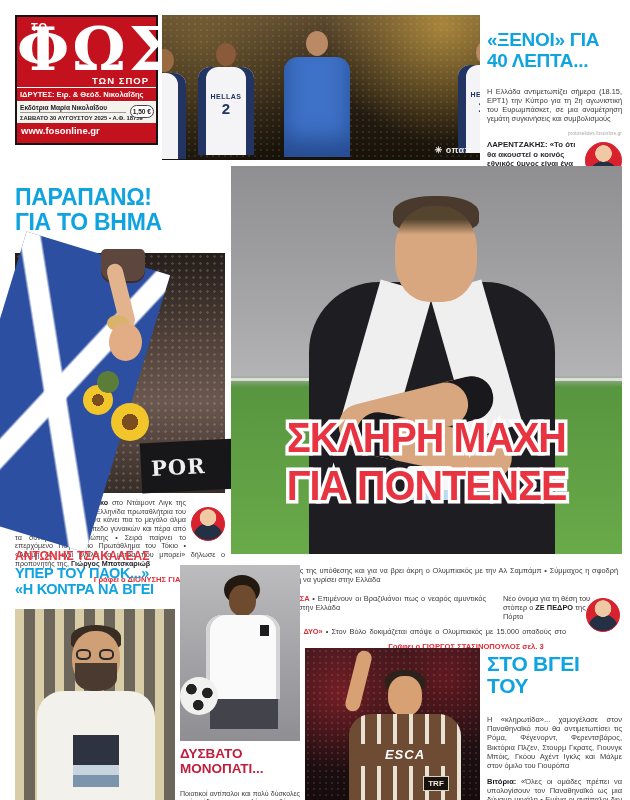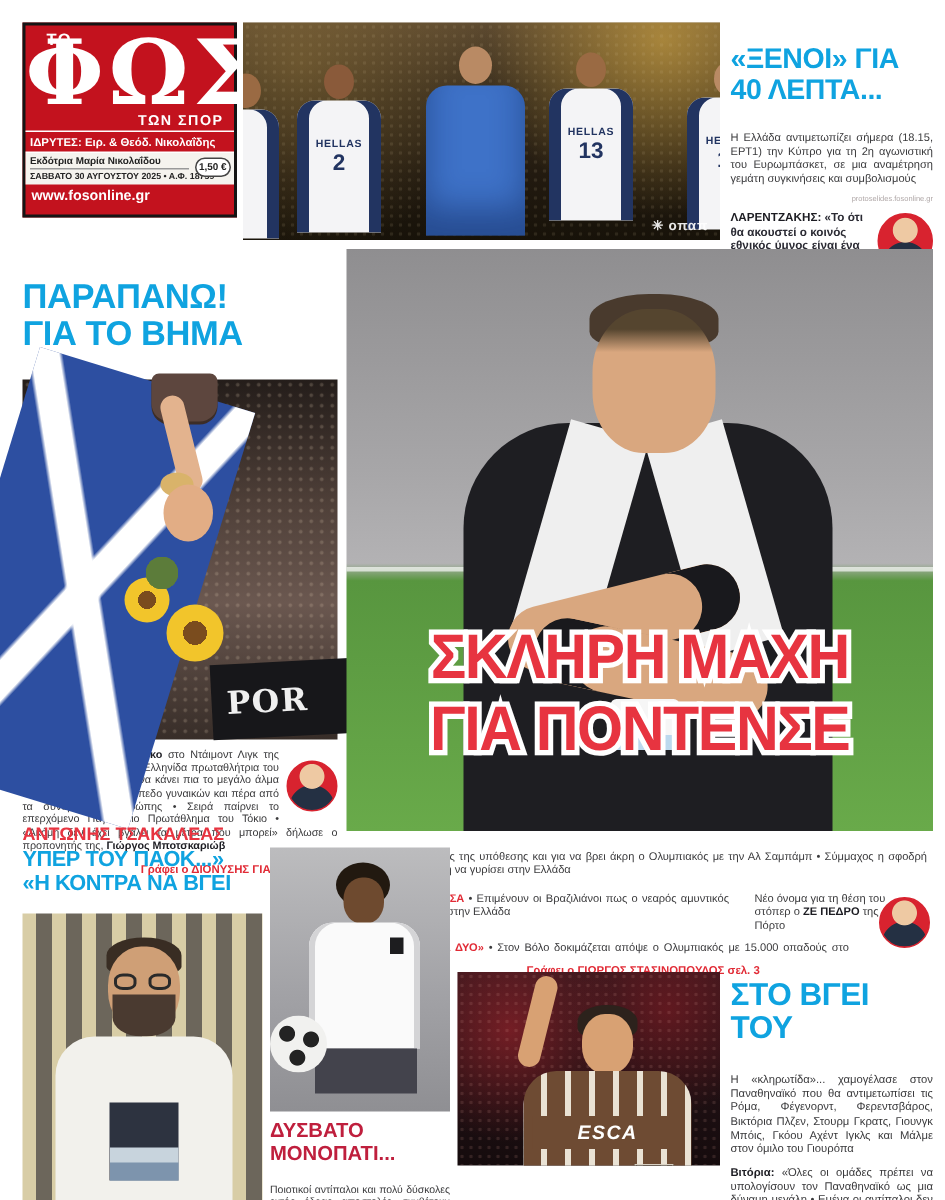--- a/index.html
+++ b/index.html
@@ -111,21 +111,21 @@
   .hl-line{position:relative;height:48px;}
   .hl-stroke,.hl-fill{position:absolute;left:0;right:0;top:0;font-weight:800;font-size:42px;letter-spacing:-1px;}
   .hl-stroke{color:#fff;-webkit-text-stroke:7px #fff;}
   .hl-fill{color:#e73440;}
   .text-block{position:relative;height:102px;}
   .tb-lead{position:absolute;left:5px;top:5px;width:382px;}
   .tb-item1{position:absolute;left:5px;top:33px;width:250px;}
   .tb-side{position:absolute;left:272px;top:33px;width:104px;font-size:7.4px;line-height:1.22;color:#3a3a3c;}
   .tb-item2{position:absolute;left:5px;top:66px;width:330px;}
   .red-label{color:#e12b36;font-weight:800;}
-  .tb-byline{position:absolute;left:120px;top:88px;width:230px;text-align:left;}
+  .tb-byline{position:absolute;left:120px;top:88px;width:230px;text-align:center;}
   .tb-avatar{position:absolute;right:2px;top:44px;width:34px;height:34px;}
 
   
   .tsak{position:absolute;left:15px;top:549px;width:163px;}
   .tsak-name{color:#e73440;font-weight:800;font-size:12px;line-height:14px;}
   .tsak-quote{font-size:14.5px;line-height:16px;margin-top:2px;}
   .photo-tsak{position:relative;width:160px;height:196px;margin-top:5px;
     background:repeating-linear-gradient(90deg,#d8cda6 0 9px,#6c665b 9px 20px);}
   .tk-hair{position:absolute;left:56px;top:16px;width:50px;height:24px;border-radius:50% 50% 20% 20%;background:#392d23;}
   .tk-head{position:absolute;left:57px;top:22px;width:48px;height:56px;border-radius:46%;background:#cf9f76;}
@@ -148,21 +148,21 @@
   .pk-ball{position:absolute;left:0px;top:112px;width:38px;height:38px;border-radius:50%;
     background:
       radial-gradient(circle at 30% 32%, #232323 0 5px, rgba(0,0,0,0) 5.6px),
       radial-gradient(circle at 72% 42%, #232323 0 5px, rgba(0,0,0,0) 5.6px),
       radial-gradient(circle at 48% 74%, #232323 0 5px, rgba(0,0,0,0) 5.6px),
       #f1f1ef;}
   .paok-hl{color:#bf1f3d;font-weight:800;font-size:13.5px;line-height:14.5px;margin-top:6px;}
   .paok-body{margin-top:4px;font-size:7px;line-height:1.2;}
 
   
-  .photo-tab{left:305px;top:648px;width:175px;height:129px;
+  .photo-tab{left:305px;top:648px;width:175px;height:152px;
     background:
       radial-gradient(circle at 20% 30%, rgba(190,40,50,.5), transparent 45%),
       radial-gradient(circle at 80% 20%, rgba(160,30,40,.45), transparent 40%),
       linear-gradient(180deg,#33171c 0%,#1f1013 60%,#150b0d 100%);}
   .tb2-dots{position:absolute;inset:0;background-image:radial-gradient(rgba(220,160,150,.3) 1px,transparent 1.4px);
             background-size:6px 6px;opacity:.5;}
   .tb2-arm{position:absolute;left:46px;top:2px;width:15px;height:62px;border-radius:8px;background:#d8a173;transform:rotate(14deg);}
   .tb2-hair{position:absolute;left:80px;top:22px;width:40px;height:22px;border-radius:50% 50% 30% 30%;background:#2c221c;}
   .tb2-head{position:absolute;left:83px;top:28px;width:34px;height:40px;border-radius:45%;background:#d8a173;}
   .tb2-torso{position:absolute;left:44px;top:66px;width:112px;height:86px;border-radius:22px 22px 0 0;
@@ -206,27 +206,20 @@
     <div class="bk-fig" style="left:36px;top:28px;">
       <div class="bk-head" style="background:#8a5a3a;"></div>
       <div class="bk-jersey">
         <span class="bk-team">HELLAS</span>
         <span class="bk-num">2</span>
       </div>
     </div>
     <div class="bk-fig" style="left:122px;top:16px;">
       <div class="bk-head" style="width:22px;height:25px;background:#b98a64;"></div>
       <div class="bk-coach"></div>
-    </div>
-    <div class="bk-fig" style="left:204px;top:20px;">
-      <div class="bk-head" style="background:#9a6a43;"></div>
-      <div class="bk-jersey">
-        <span class="bk-team">HELLAS</span>
-        <span class="bk-num">13</span>
-      </div>
     </div>
     <div class="bk-fig" style="left:266px;top:26px;padding-left:30px;">
       <div class="bk-head" style="background:#b98a64;"></div>
       <div class="bk-jersey">
         <span class="bk-team">HELLAS</span>
         <span class="bk-num">11</span>
       </div>
     </div>
     <div class="bk-sponsor">✳ οπαπ</div>
   </div>

